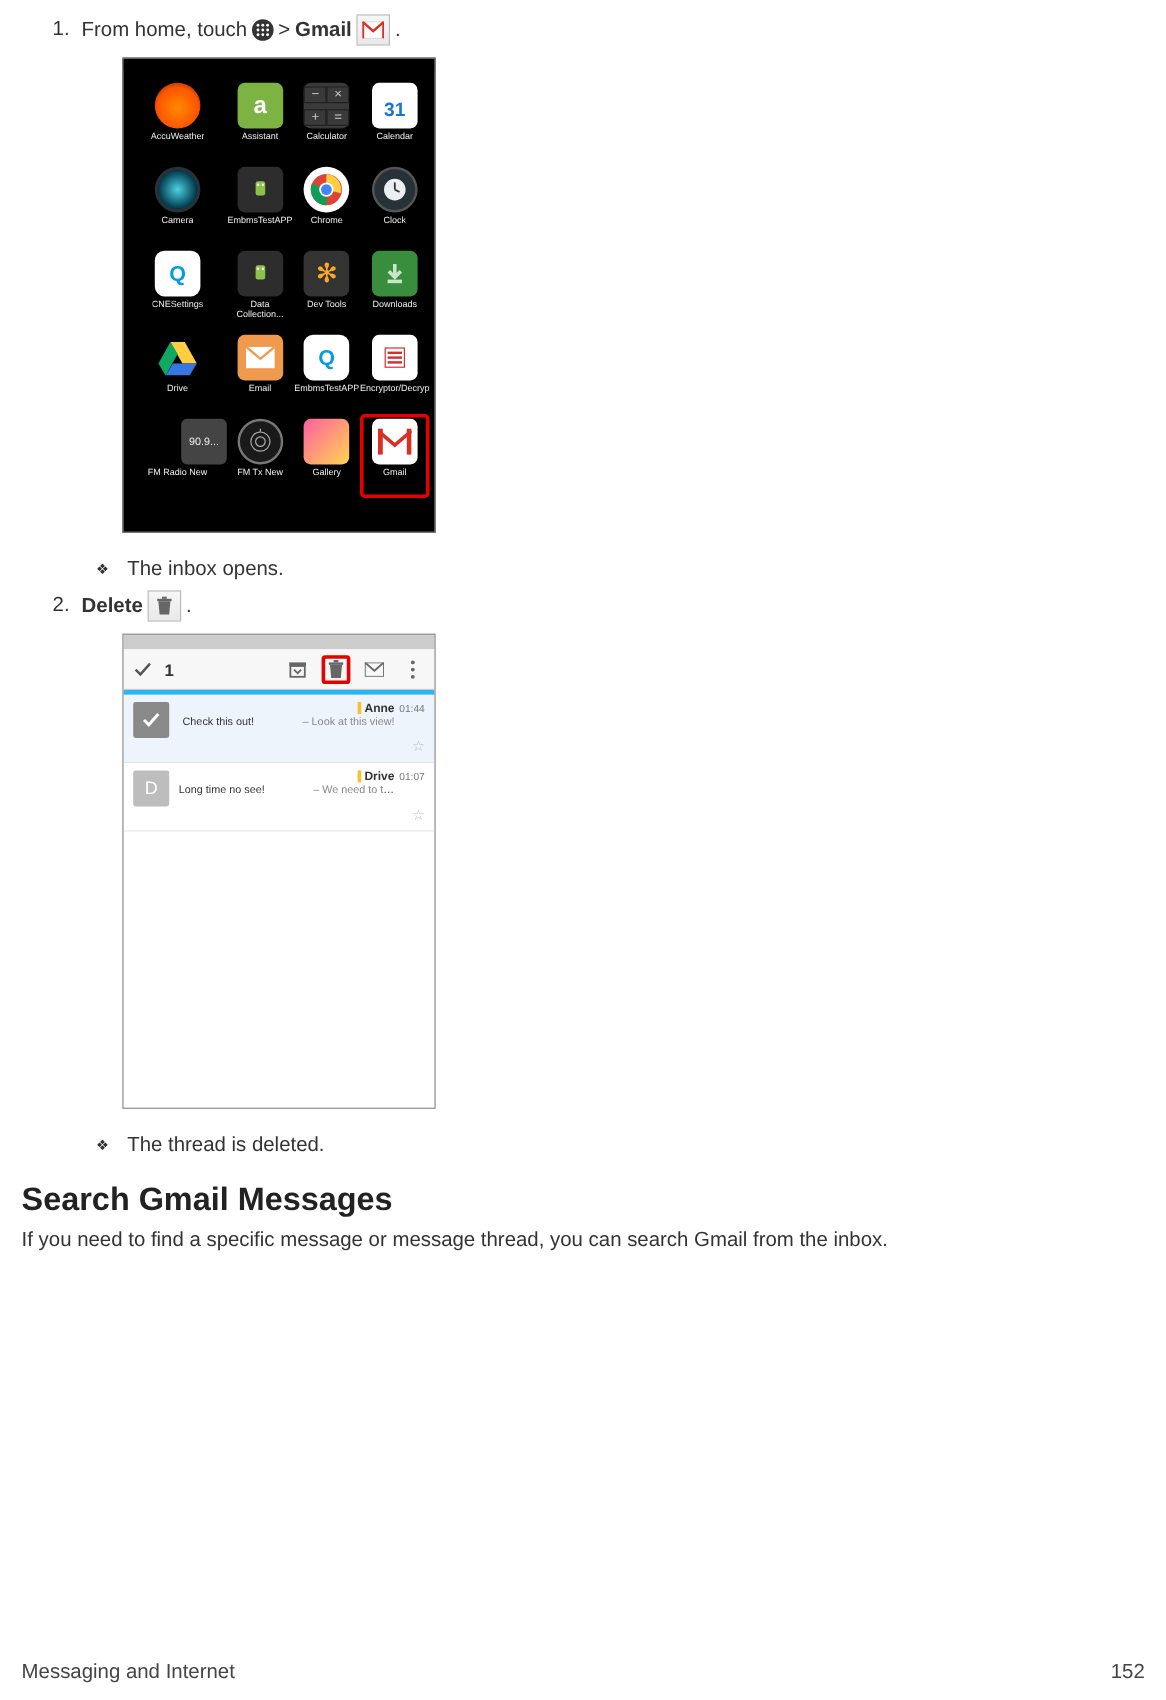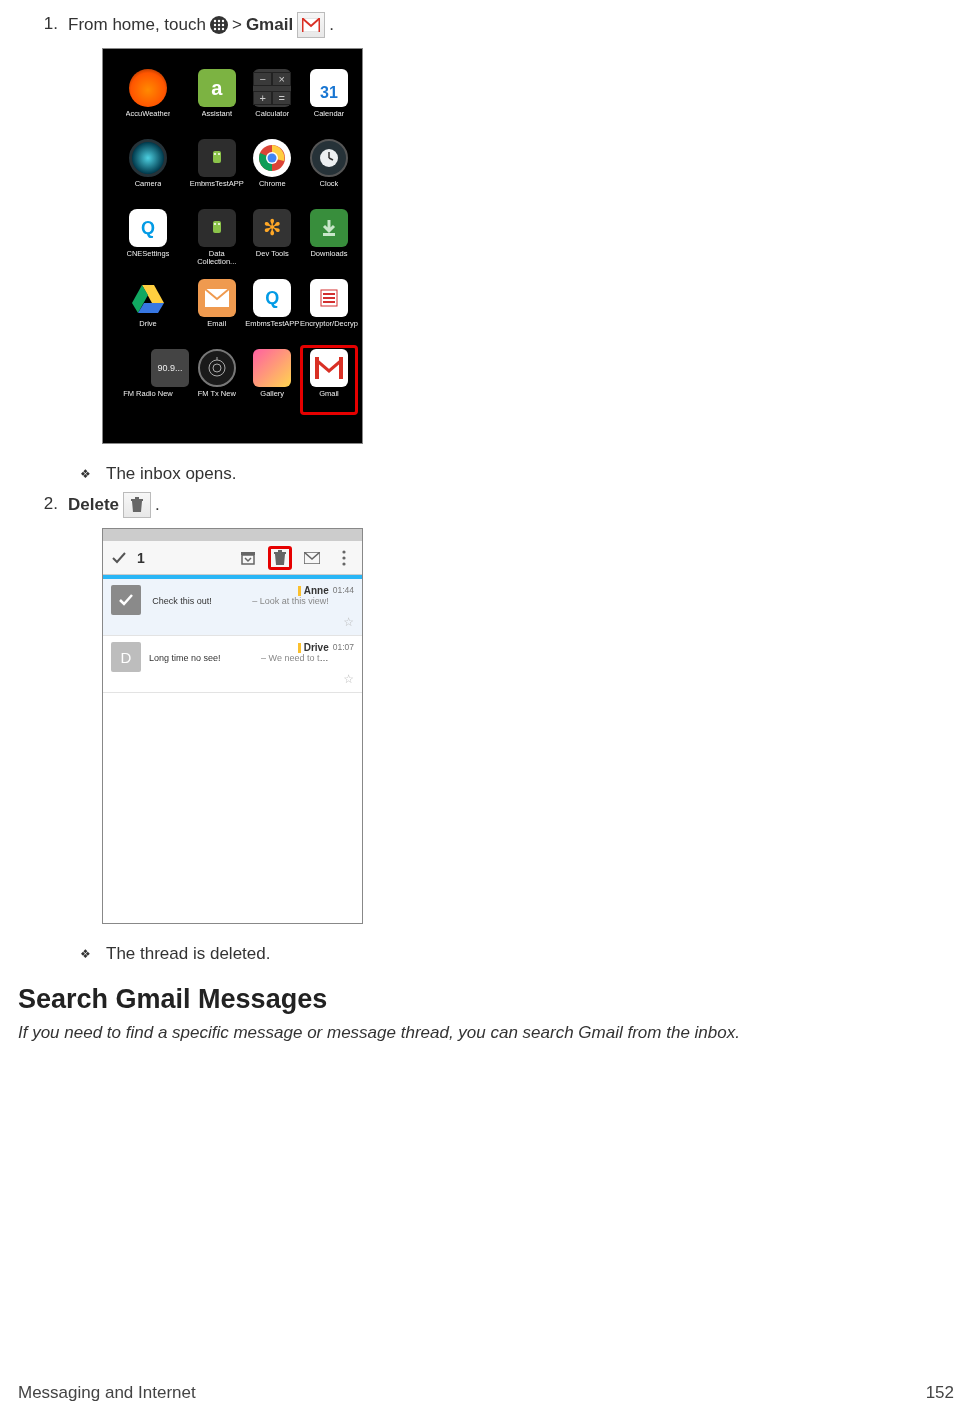--- a/index.html
+++ b/index.html
@@ -99,21 +99,21 @@
   .msg .sender{font-weight:bold;color:#333;font-size:10px;}
   .msg .sender .ylabel{display:inline-block;width:3px;height:10px;background:#fbc02d;vertical-align:middle;margin-right:3px;}
   .msg .subj{color:#333;font-size:9px;white-space:nowrap;overflow:hidden;text-overflow:ellipsis;}
   .msg .subj .prev{color:#888;margin-left:38px;}
   .msg .right{display:flex;flex-direction:column;align-items:flex-end;gap:20px;margin-left:4px;}
   .msg .time{font-size:8.5px;color:#777;}
   .msg .star{color:#bbb;font-size:12px;}
   .p2-rest{flex:1;background:#fff;}
   
   h2.section { font-family: Verdana, Geneva, sans-serif; font-weight: bold; font-size: 27px; margin: 20px 0 6px 0; color:#222; }
-  p.para { font-size: 17px; margin: 0 0 30px 0; line-height:1.45;font-style:italic; }
+  p.para { font-size: 17px; margin: 0 0 30px 0; line-height:1.45; }
   .footer { position:absolute; bottom:14px; left:18px; right:18px; display:flex; justify-content:space-between; font-size:17px; color:#444; }
 </style>
 </head>
 <body>
 
 <div class="step-row">
   <div class="step-num">1.</div>
   <div class="step-text">
     <span>From home, touch </span>
     <span class="apps-icon">

